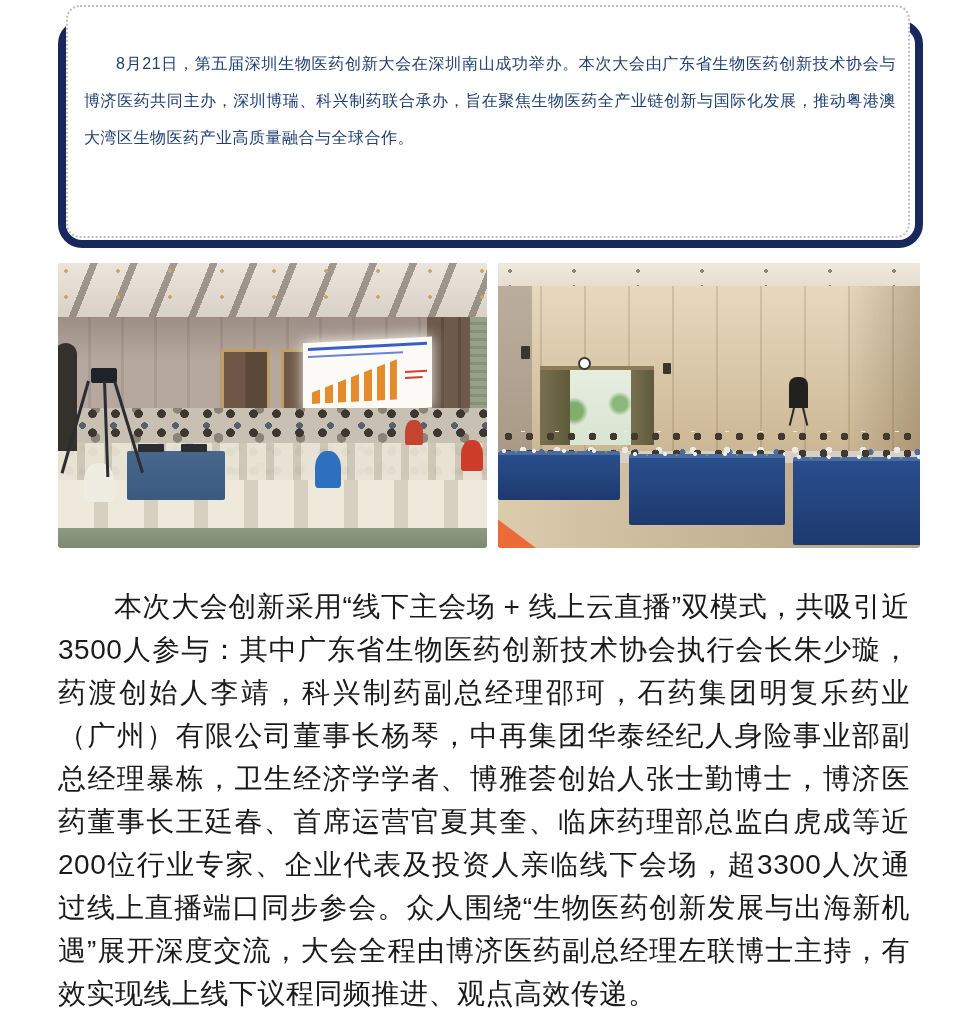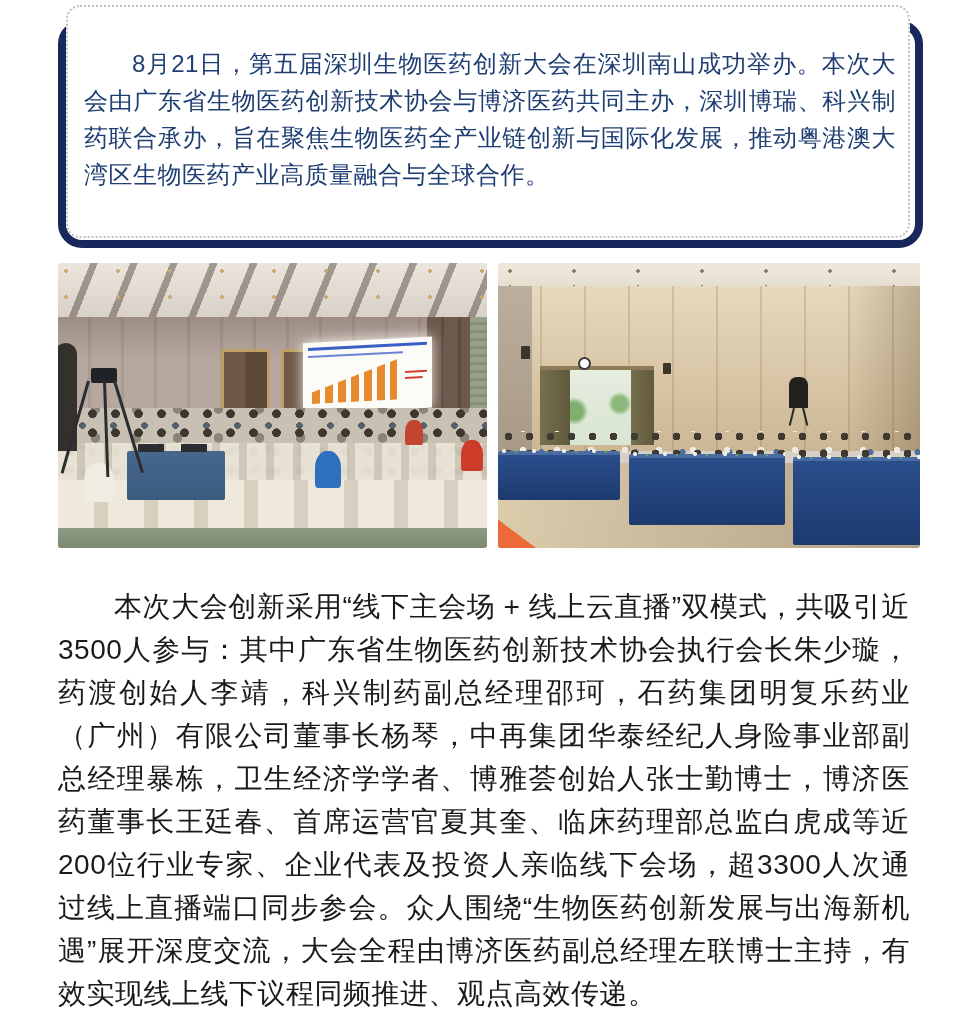--- a/index.html
+++ b/index.html
@@ -17,21 +17,21 @@
     position:absolute;left:0;top:15px;right:0;bottom:0;
     border:8px solid var(--frame-navy,#18285c);
     border-radius:24px;background:transparent;
   }
   .intro-card{
     position:absolute;left:8px;top:0;width:844px;height:233px;
     background:#ffffff;border:2px dotted #bfbfbf;border-radius:14px;
     box-sizing:border-box;padding:38px 12px 36px 16px;
   }
   .intro-text{
-    margin:0;font-size:24px;line-height:37px;letter-spacing:.5px;
+    margin:0;font-size:16px;line-height:37px;letter-spacing:.5px;
     color:var(--intro-text-navy,#1f3e72);
     text-indent:2em;text-align:justify;
   }
 
   
   .photo-row{display:flex;gap:11px;margin:15px 47px 0 58px;}
   .photo{position:relative;overflow:hidden;border-radius:3px;background:#d8d0c6;}
   .photo-left{width:429px;height:285px;}
   .photo-right{width:422px;height:285px;}
   .photo *{position:absolute;}

